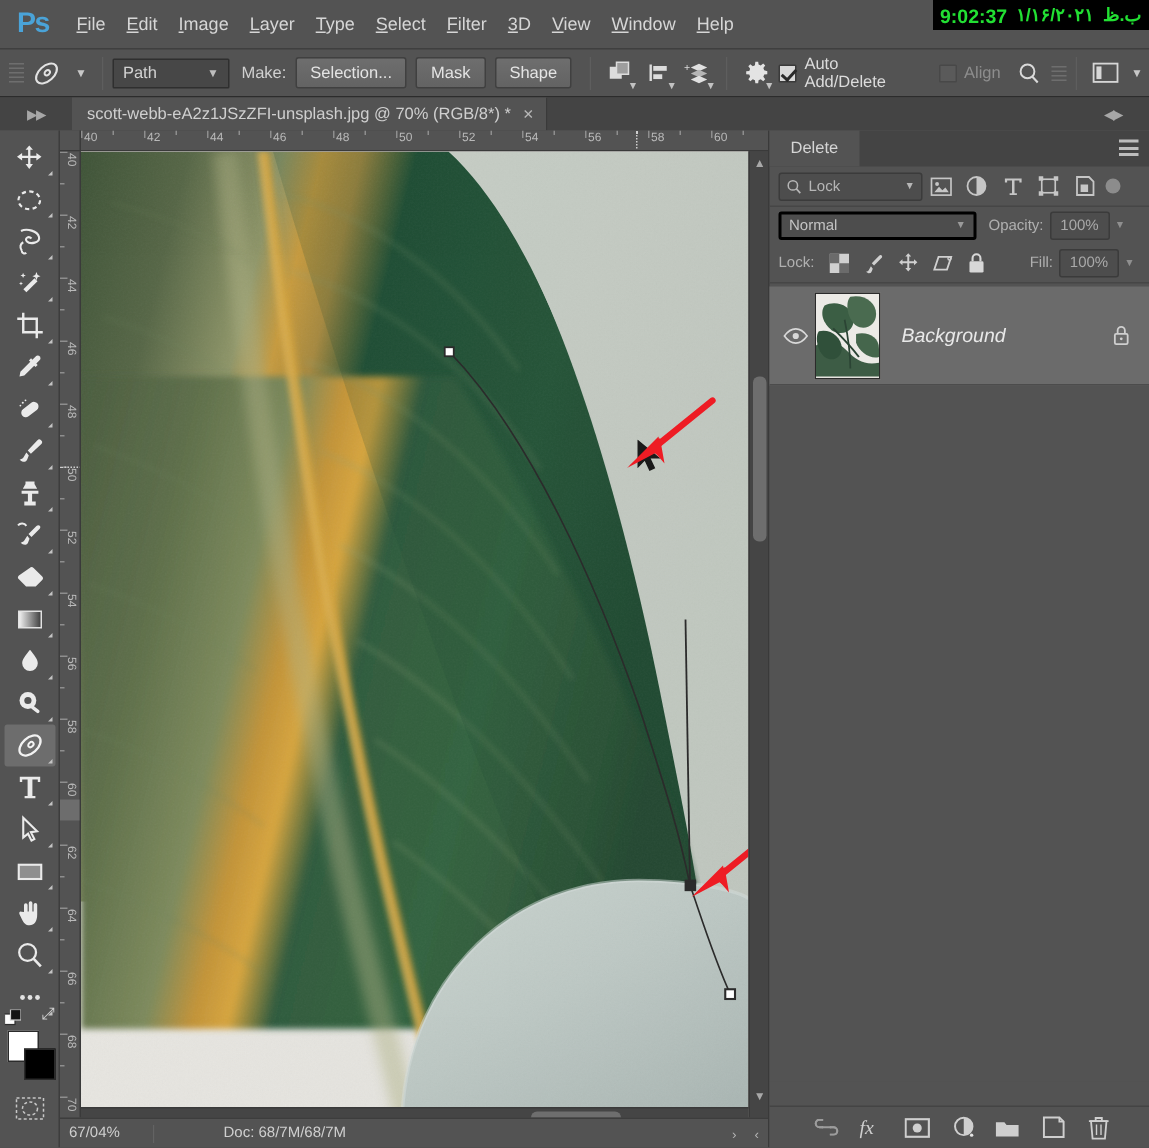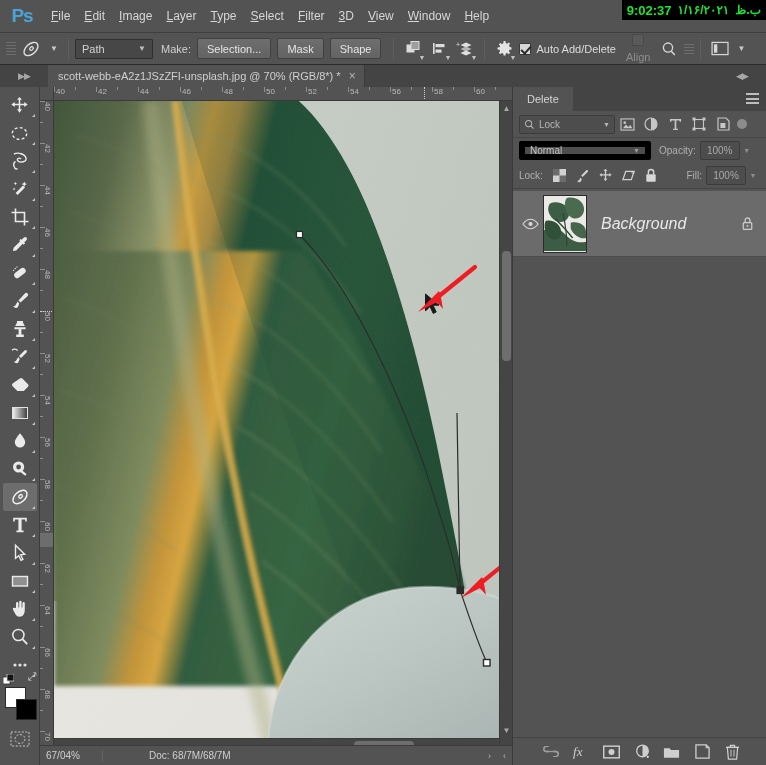--- a/index.html
+++ b/index.html
@@ -214,21 +214,21 @@
   .kind-select .cv { margin-left: auto; font-size: 7px; }
   .f-icon { width: 24px; height: 22px; display: flex; align-items: center;
             justify-content: center; }
   .f-dot { width: 10px; height: 10px; border-radius: 50%; background: #8c8c8c;
            margin-left: 2px; }
 
   .blend-row {
     height: 25px; display: flex; align-items: center; padding: 0 6px; gap: 0;
   }
   .blend-select {
-    width: 132px; height: 19px; background: #4d4d4d; border: 6px solid #000000;
+    width: 132px; height: 19px; background: #4d4d4d; border: 2px solid #000000;
     display: flex; align-items: center; padding: 0 5px; font-size: 10px;
     color: #c4c4c4; border-radius: 2px;
   }
   .blend-select .cv { margin-left: auto; font-size: 7px; color: #9a9a9a;}
   .mini-lbl { font-size: 10px; color: #b0b0b0; margin-left: 8px; margin-right: 4px; }
   .num-box {
     width: 40px; height: 19px; background: #4d4d4d; border: 1px solid #3b3b3b;
     font-size: 10px; color: #a9a9a9; display: flex; align-items: center;
     justify-content: center; border-radius: 2px;
   }
@@ -247,21 +247,21 @@
                  background: #535353; }
   .layer-row {
     height: 66px; background: #6b6b6b; display: flex; align-items: center;
     padding: 0 8px 0 4px; border-bottom: 1px solid #4c4c4c;
   }
   .eye { width: 26px; display: flex; align-items: center; justify-content: center; }
   .layer-thumb {
     width: 44px; height: 58px; border: 1px solid #2b2b2b; position: relative;
     overflow: hidden; background: #e6e4df; flex: 0 0 auto;
   }
-  .layer-name { flex: 1; font-size: 16px; color: #e8e8e8; font-style: italic;
+  .layer-name { flex: 1; font-size: 13px; color: #e8e8e8; font-style: italic;
                 padding-left: 14px; }
   .layer-lock { width: 22px; display: flex; align-items: center; justify-content: center; }
 
   .panel-footer {
     position: absolute; bottom: 0; left: 0; width: 254px; height: 28px;
     background: #535353; border-top: 1px solid #444;
     display: flex; align-items: center; justify-content: center; gap: 10px;
   }
   .footer-ico { width: 20px; height: 20px; display: flex; align-items: center;
                 justify-content: flex-end; }
@@ -362,21 +362,21 @@
         <path fill="#e3e3e3" d="M7 0h2l.3 2.2 1.5.6 1.8-1.3 1.4 1.4-1.3 1.8.6 1.5L15.5 7v2l-2.2.3-.6 1.5 1.3 1.8-1.4 1.4-1.8-1.3-1.5.6L9 15.5H7l-.3-2.2-1.5-.6-1.8 1.3-1.4-1.4 1.3-1.8-.6-1.5L.5 9V7l2.2-.3.6-1.5L2 3.4l1.4-1.4 1.8 1.3 1.5-.6z"></path>
       </svg>
       <span class="mini-caret">▼</span>
     </div>
 
     <div class="chk-wrap">
       <div class="chk on"></div>
       <span class="chk-lbl">Auto Add/Delete</span>
     </div>
 
-    <div class="chk-wrap" style="margin-left:10px;flex-direction:column;">
+    <div class="chk-wrap" style="margin-left:10px;">
       <div class="chk off"></div>
       <span class="chk-lbl dim">Align</span>
     </div>
 
     <div class="icon-btn" style="margin-left:6px;">
       <svg width="16" height="16" viewBox="0 0 16 16">
         <circle cx="7" cy="6.6" r="4.6" fill="none" stroke="#d9d9d9" stroke-width="1.3"></circle>
         <line x1="10.3" y1="10.2" x2="13.8" y2="14" stroke="#d9d9d9" stroke-width="1.4"></line>
       </svg>
     </div>

